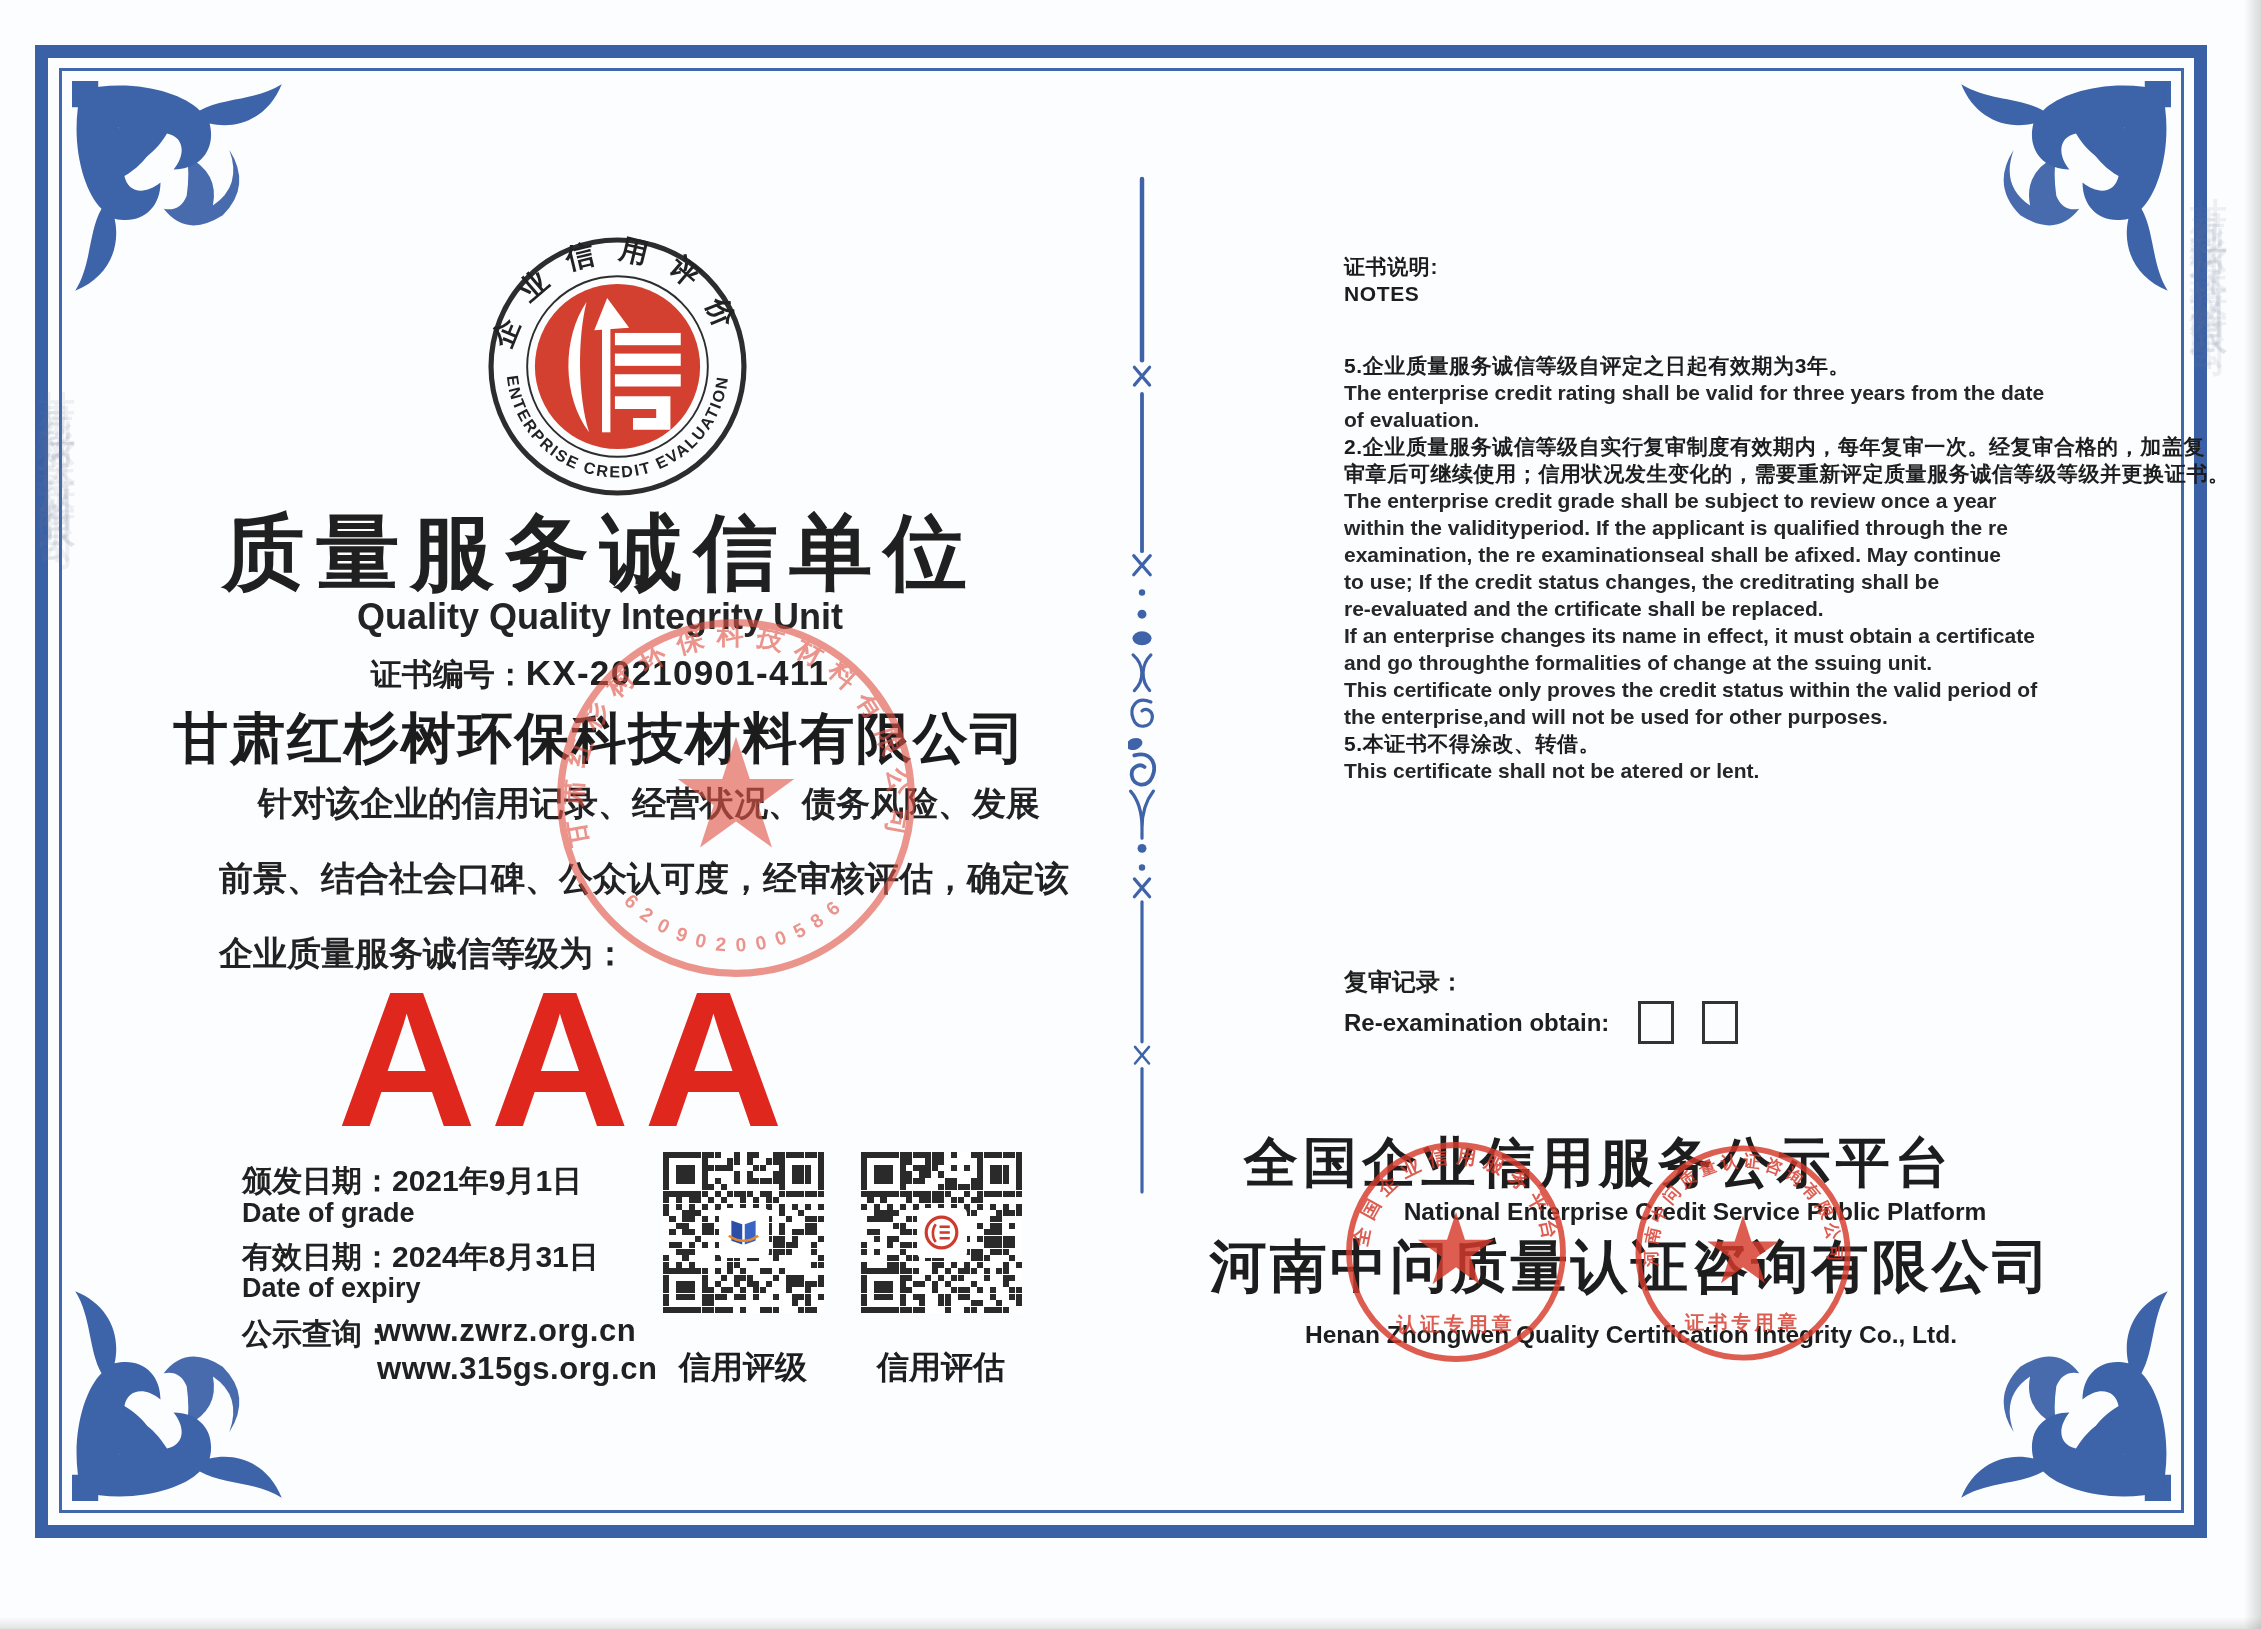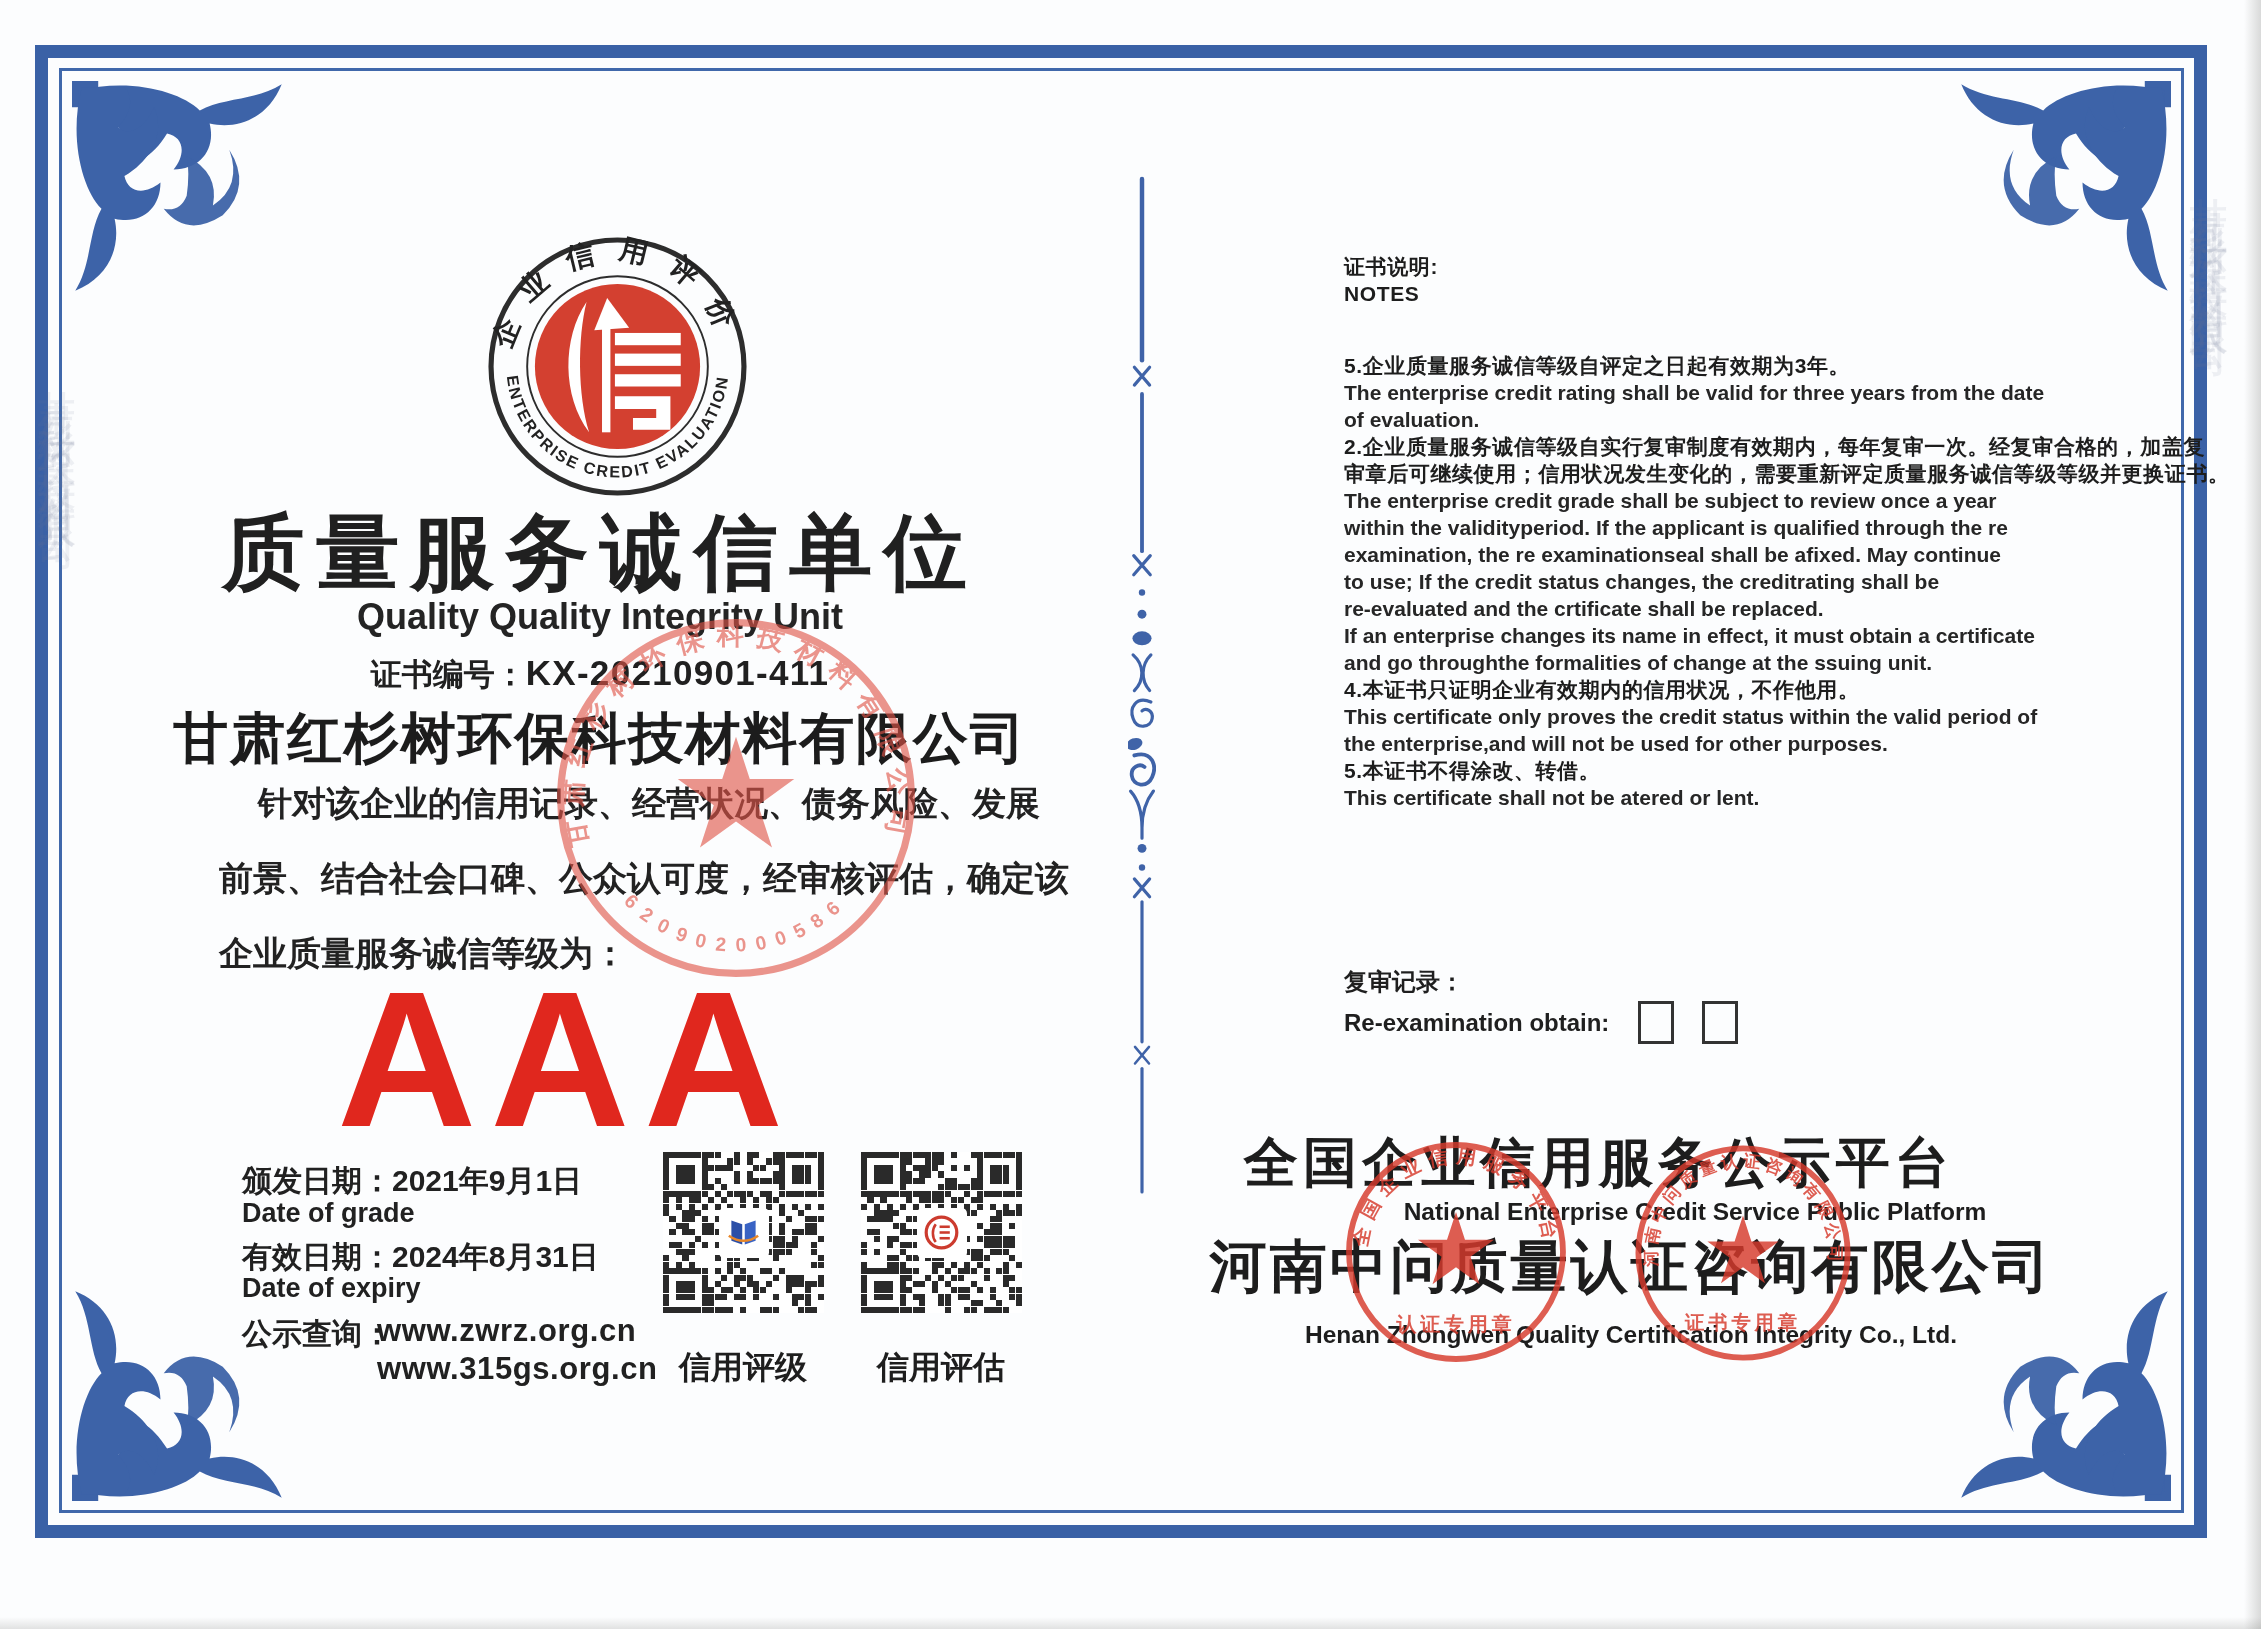--- a/index.html
+++ b/index.html
@@ -857,21 +857,20 @@
     <div class="nl en">of evaluation.</div>
     <div class="nl zh">2.企业质量服务诚信等级自实行复审制度有效期内，每年复审一次。经复审合格的，加盖复</div>
     <div class="nl zh">审章后可继续使用；信用状况发生变化的，需要重新评定质量服务诚信等级等级并更换证书。</div>
     <div class="nl en">The enterprise credit grade shall be subject to review once a year</div>
     <div class="nl en">within the validityperiod. If the applicant is qualified through the re</div>
     <div class="nl en">examination, the re examinationseal shall be afixed. May continue</div>
     <div class="nl en">to use; If the credit status changes, the creditrating shall be</div>
     <div class="nl en">re-evaluated and the crtificate shall be replaced.</div>
     <div class="nl en">If an enterprise changes its name in effect, it must obtain a certificate</div>
     <div class="nl en">and go throughthe formalities of change at the ssuing unit.</div>
-    <div class="nl zh">4.本证书只证明企业有效期内的信用状况，不作他用。</div>
     <div class="nl en">This certificate only proves the credit status within the valid period of</div>
     <div class="nl en">the enterprise,and will not be used for other purposes.</div>
     <div class="nl zh">5.本证书不得涂改、转借。</div>
     <div class="nl en">This certificate shall not be atered or lent.</div>
   </div>
 
   <div class="review-zh">复审记录：</div>
   <div class="review-en">
     <span>Re-examination obtain:</span>
     <span class="re-box"></span>

